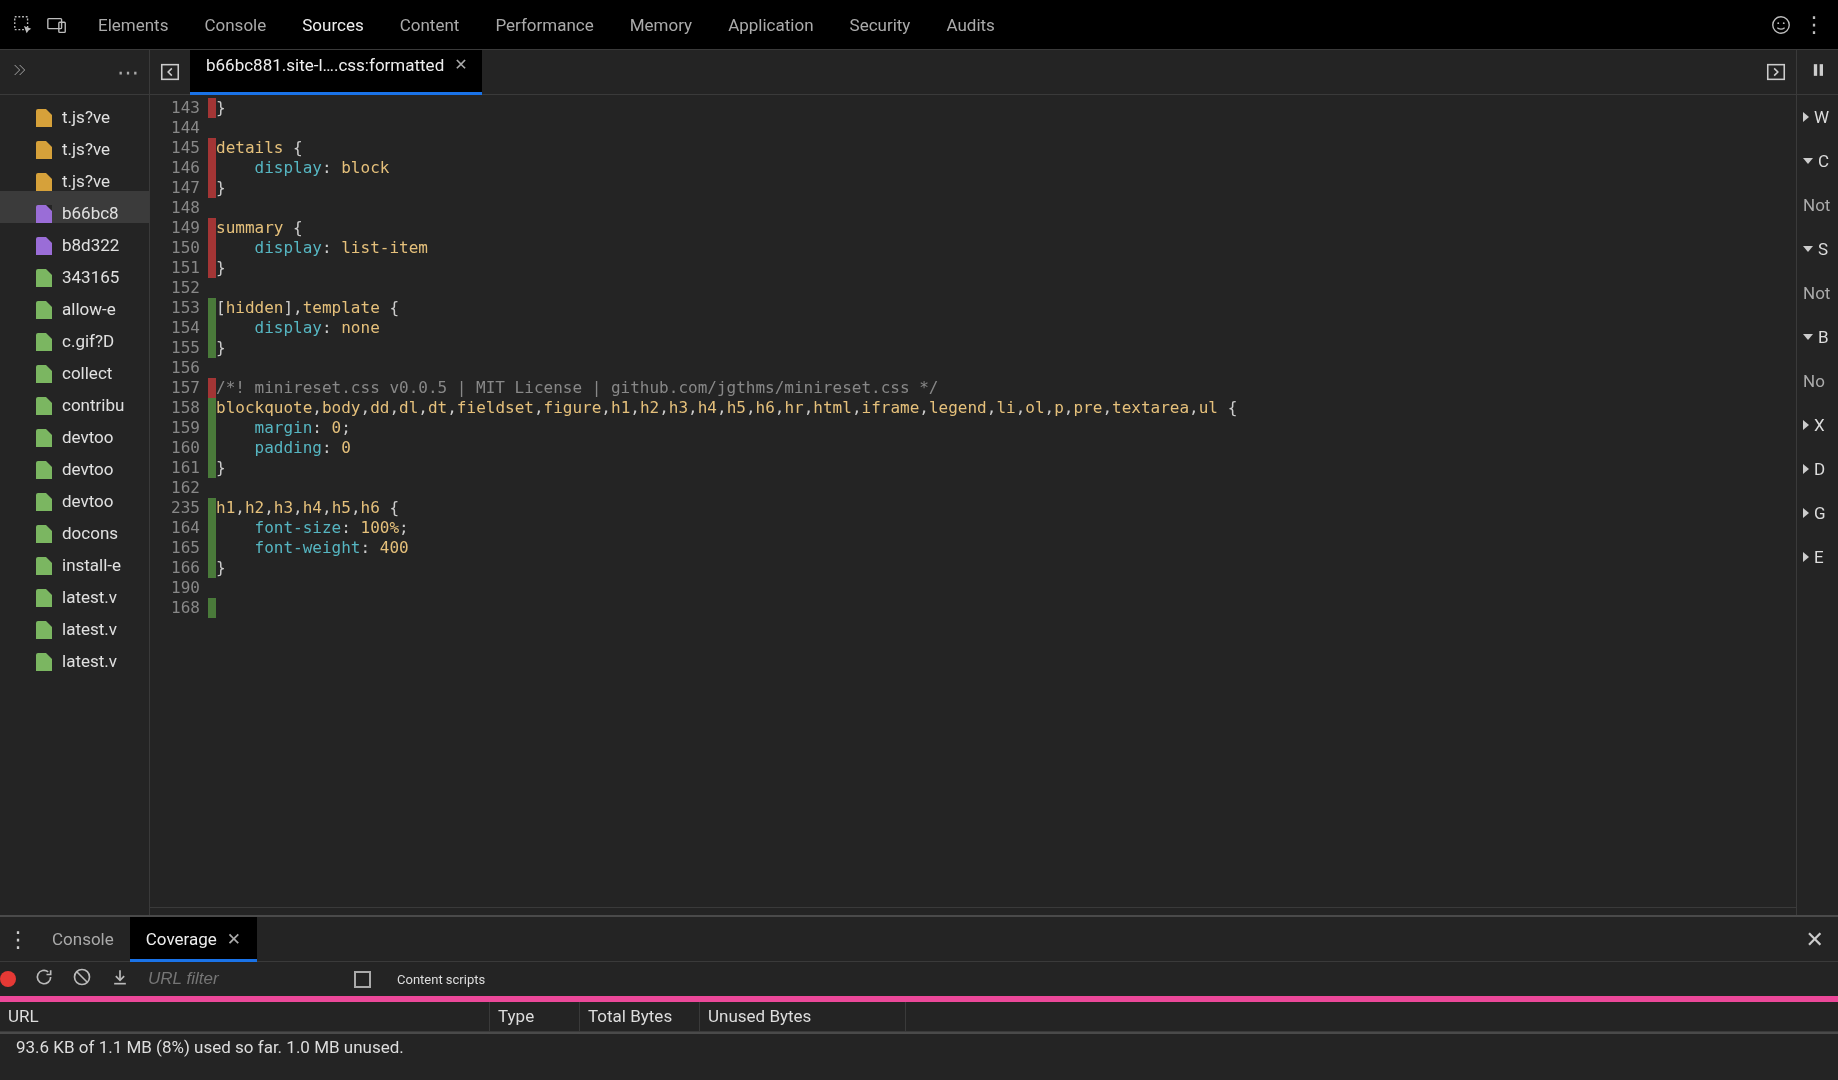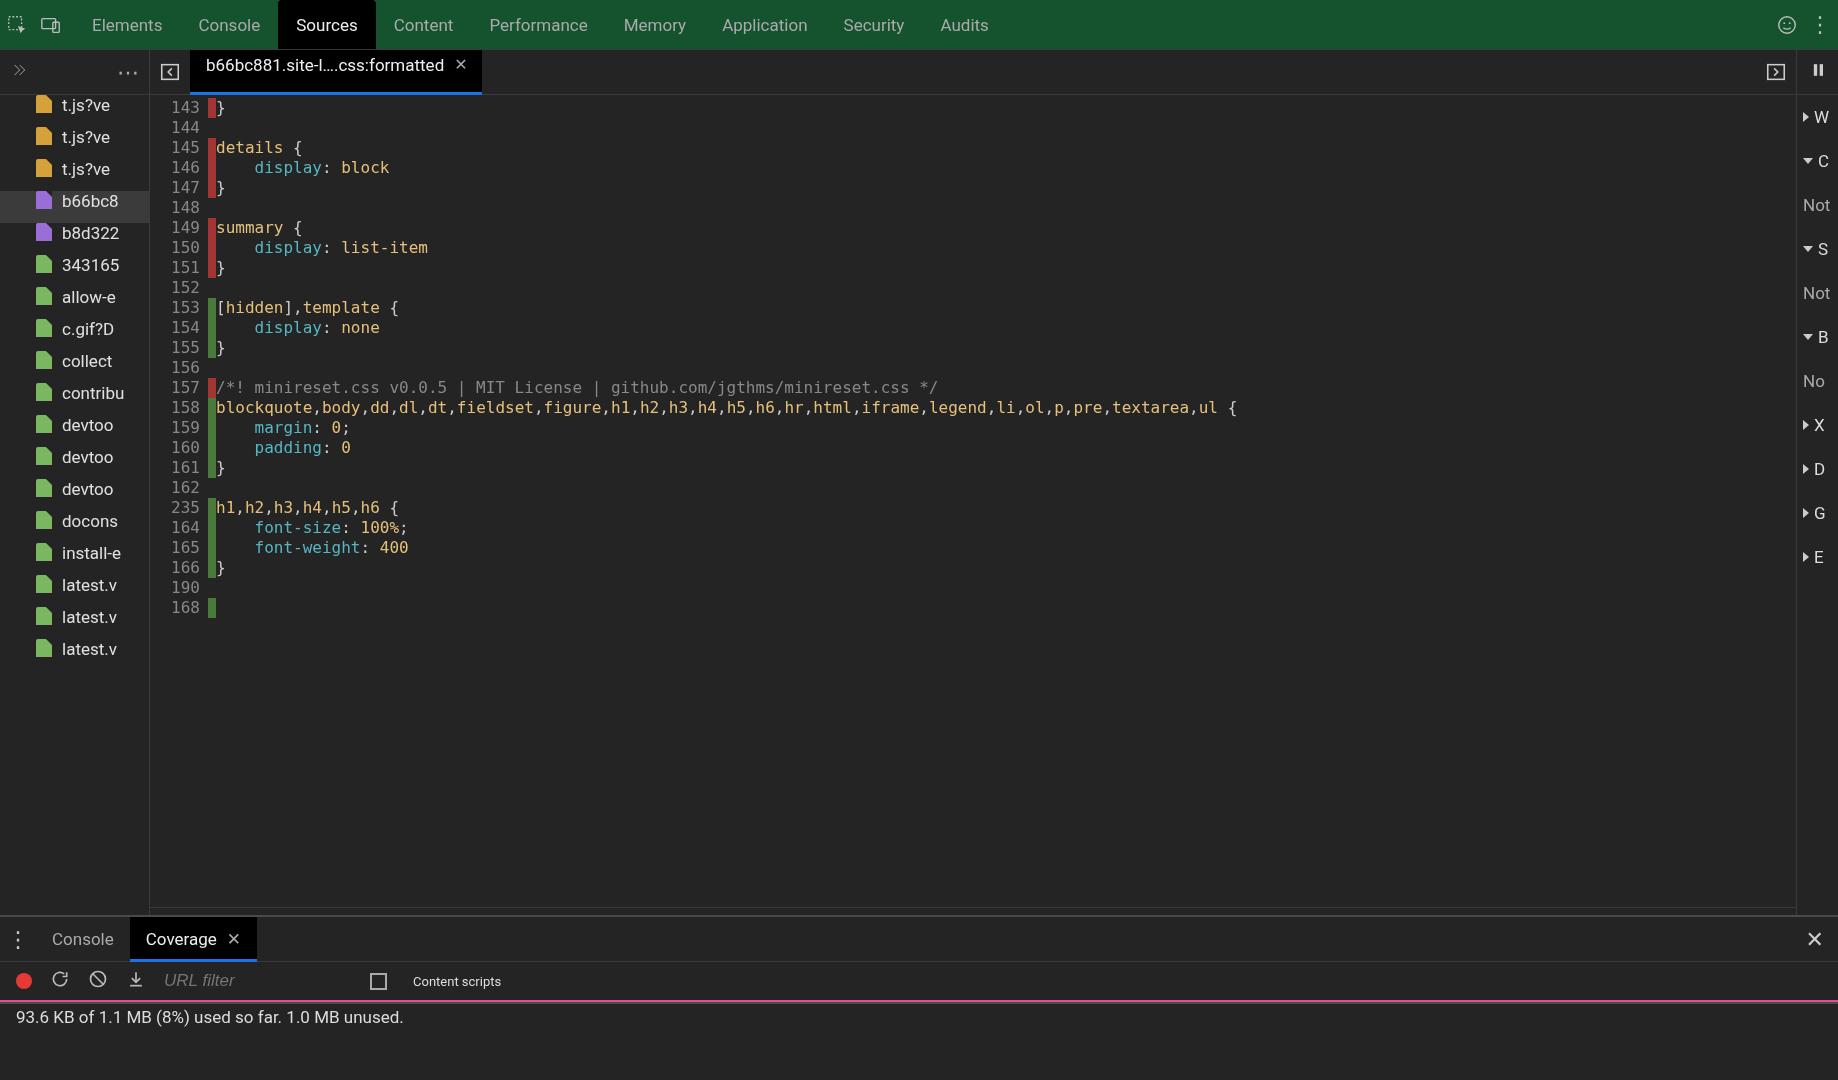--- a/index.html
+++ b/index.html
@@ -7,41 +7,41 @@
   body {
     font-family: -apple-system, BlinkMacSystemFont, "Segoe UI", Roboto, sans-serif;
     background: #242424;
     color: #d4d4d4;
     font-size: 15px;
     overflow: hidden;
   }
   
   .topbar {
     display:flex; align-items:center; height:50px;
-    background:#14532d; border-bottom:1px solid #3a3a3a;
-    padding:0 0;
+    background:#000000; border-bottom:1px solid #3a3a3a;
+    padding:0 6px;
   }
   .topbar .tool-ic { width:34px; height:34px; display:flex;align-items:center;justify-content:center;color:#bdbdbd;cursor:pointer;}
   .tool-ic svg { width:22px;height:22px;stroke:#bdbdbd;fill:none;stroke-width:1.5;}
   .maintabs { display:flex; margin-left:6px; height:100%; }
   .maintab {
     padding:0 18px; display:flex;align-items:center; color:#aaa; cursor:pointer;font-size:17px;
   }
   .maintab.active { background:#000; color:#eee; border-top-left-radius:4px;border-top-right-radius:4px;}
   .topbar-spacer { flex:1; }
   
   .mainrow { display:flex; height:calc(100% - 50px - 45px - 35px - 30px - 30px); }
   
   .leftcol { width:150px; background:#242424; border-right:1px solid #3a3a3a; display:flex;flex-direction:column;overflow:hidden;}
   .leftcol-head { height:45px; display:flex;align-items:center;justify-content:space-between;padding:0 8px;border-bottom:1px solid #3a3a3a;}
   .leftcol-head svg{stroke:#bbb;fill:none;width:20px;height:20px;}
   .dots { font-size:22px;color:#aaa;letter-spacing:2px;cursor:pointer;}
   .tree { flex:1; overflow:hidden; }
   .tree-item {
-    display:flex;align-items:flex-start; height:32px; padding-left:36px;
+    display:flex;align-items:flex-end; height:32px; padding-left:36px;
     color:#e0e0e0; font-size:17px; white-space:nowrap; cursor:pointer;
   }
   .tree-item.selected { background:#3b3b3b; }
   .fi { width:16px;height:18px;margin-right:10px;border-radius:2px 2px 0 0; position:relative;}
   .fi::after{content:"";position:absolute;top:0;right:0;width:6px;height:6px;background:#242424;clip-path:polygon(100% 0,0 0,100% 100%);}
   .fi.yellow{background:#d6a13a;}
   .fi.purple{background:#9a6dd7;}
   .fi.green{background:#7bb661;}
   
   .centercol { flex:1; display:flex; flex-direction:column; min-width:0; background:#242424;}
@@ -82,21 +82,21 @@
   .tri.down{border-left:5px solid transparent;border-right:5px solid transparent;border-top:6px solid #ccc;border-bottom:none;margin-right:5px;}
   
   .drawer { position:absolute; left:0; right:0; bottom:0; height:165px; background:#242424; border-top:2px solid #4a4a4a; display:flex;flex-direction:column;}
   .drawer-tabs{height:45px;display:flex;align-items:center;border-bottom:1px solid #3a3a3a;}
   .drawer-tabs .menu{width:36px;text-align:center;color:#ccc;font-size:22px;cursor:pointer;}
   .drawer-tab{padding:0 16px;height:100%;display:flex;align-items:center;color:#aaa;font-size:17px;cursor:pointer;position:relative;}
   .drawer-tab.active{color:#eee;background:#000;}
   .drawer-tab.active .close{margin-left:10px;color:#aaa;}
   .drawer-tab.active::after{content:"";position:absolute;bottom:-1px;left:0;right:0;height:3px;background:#1a73e8;}
   .drawer-close{margin-left:auto;margin-right:14px;font-size:22px;color:#ccc;cursor:pointer;}
-  .cov-toolbar{height:40px;display:flex;align-items:center;gap:18px;padding:0 16px;border-bottom:2px solid #ec4899;}
+  .cov-toolbar{height:40px;display:flex;align-items:center;gap:18px;padding:0 0;border-bottom:6px solid #ec4899;}
   .rec-dot{width:16px;height:16px;border-radius:50%;background:#e53935;cursor:pointer;}
   .cov-toolbar svg{width:20px;height:20px;stroke:#bbb;fill:none;stroke-width:2;cursor:pointer;}
   .urlfilter{border:none;background:transparent;color:#ccc;font-size:17px;outline:none;width:150px;font-style:italic;}
   .chk{width:17px;height:17px;border:2px solid #aaa;display:inline-block;margin-right:8px;cursor:pointer;}
   .chk-label{color:#ddd;font-size:13px;}
   .cov-head{display:flex;height:30px;align-items:stretch;border-bottom:1px solid #3a3a3a;color:#ddd;font-size:17px;}
   .cov-head div{border-right:1px solid #3a3a3a;padding:4px 8px;}
   .cov-head .c1{flex:0 0 490px;}
   .cov-head .c2{flex:0 0 90px;}
   .cov-head .c3{flex:0 0 120px;text-align:left;}
@@ -389,14 +389,21 @@
     <span><svg viewBox="0 0 24 24">
           <path d="M12 4v12"></path>
           <path d="M7 11l5 5 5-5"></path>
           <path d="M5 20h14"></path>
         </svg></span>
     <input class="urlfilter" placeholder="URL filter" style="">
     <span style="width:20px"></span>
     <span class="chk"></span>
     <span class="chk-label">Content scripts</span>
   </div>
+  <div class="cov-head">
+    <div class="c1">URL</div>
+    <div class="c2">Type</div>
+    <div class="c3">Total Bytes</div>
+    <div class="c4">Unused Bytes</div>
+    <div class="c5"></div>
+  </div>
   <div class="cov-foot">93.6 KB of 1.1 MB (8%) used so far. 1.0 MB unused.</div>
 </div>
 
 </body></html>

